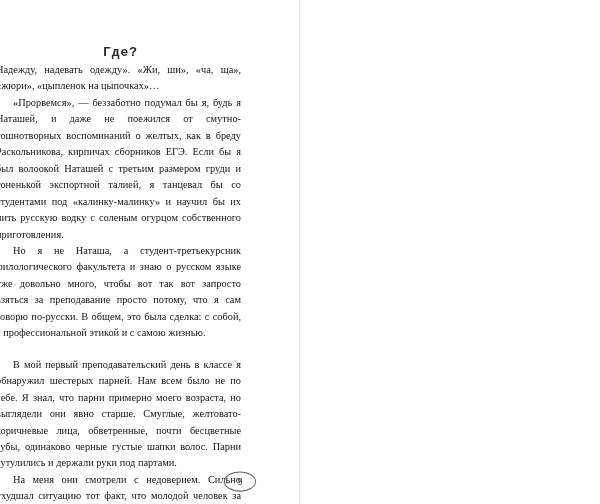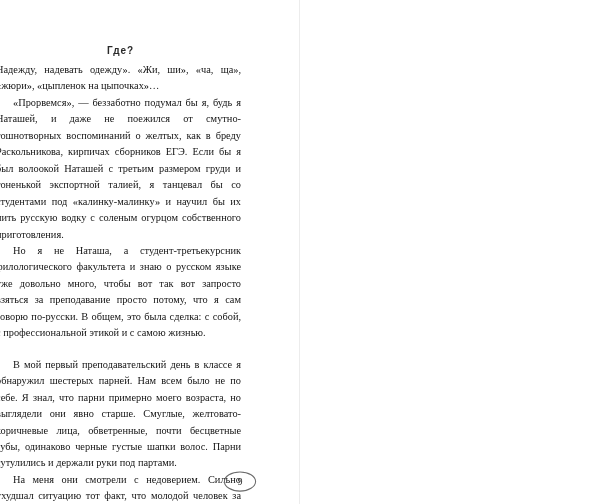--- a/index.html
+++ b/index.html
@@ -45,22 +45,22 @@
   }
 
   .page-right {
     width: 301px;
     padding: 0;
   }
 
   .running-head {
     position: absolute;
     top: 45px;
-    font-family: Liberation Sans, sans-serif;
-    font-size: 10px;
+    font-family: Liberation Mono, monospace;
+    font-size: 13px;
     letter-spacing: 0.9px;
     font-weight: 700;
     color: #2a2a2a;
     text-align: center;
     white-space: nowrap;
   }
   .running-head-left {
     left: 0;
     width: 241px;
   }

